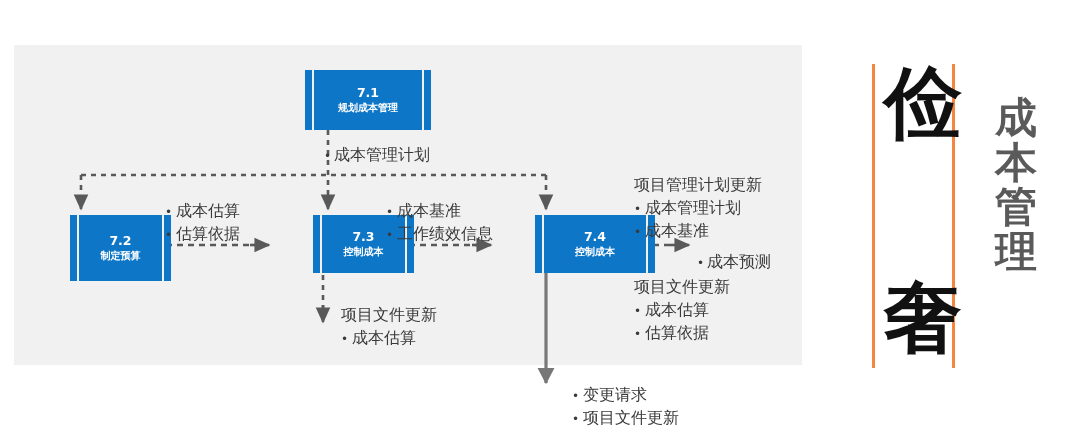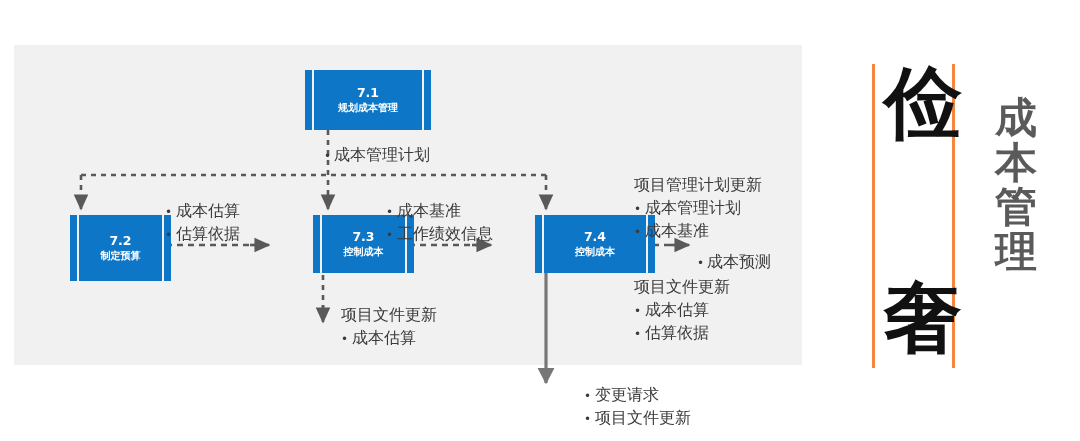--- a/index.html
+++ b/index.html
@@ -103,21 +103,21 @@
   .note.inline { }
   .note.inline .li::before { width: 10px; }
 
   #n-cmp   { left: 324px; top: 143px; }
   #n-est   { left: 165px; top: 199px; }
   #n-base  { left: 386px; top: 199px; }
   #n-pmu   { left: 634px; top: 173px; }
   #n-fc    { left: 697px; top: 250px; }
   #n-pdu-r { left: 634px; top: 275px; }
   #n-pdu-b { left: 341px; top: 303px; }
-  #n-chg   { left: 584px; top: 383px; }
+  #n-chg   { left: 572px; top: 383px; }
 
   
   .rule {
     position: absolute;
     width: 3px;
     background: #f5853f;
   }
   #rule-left  { left: 872px; top: 64px; height: 304px; }
   #rule-right { left: 952px; top: 64px; height: 304px; }
 

